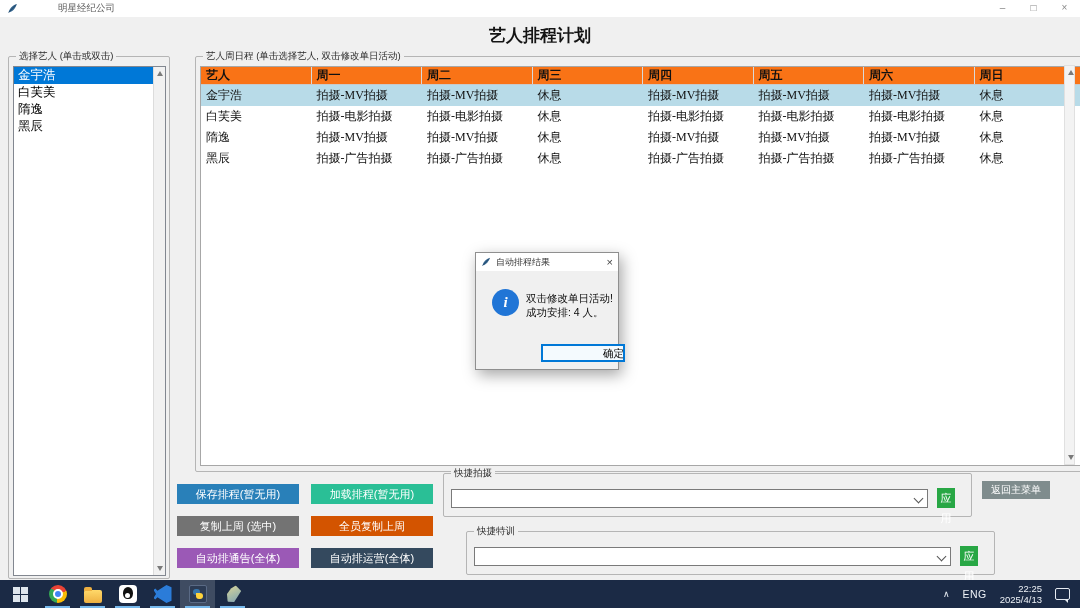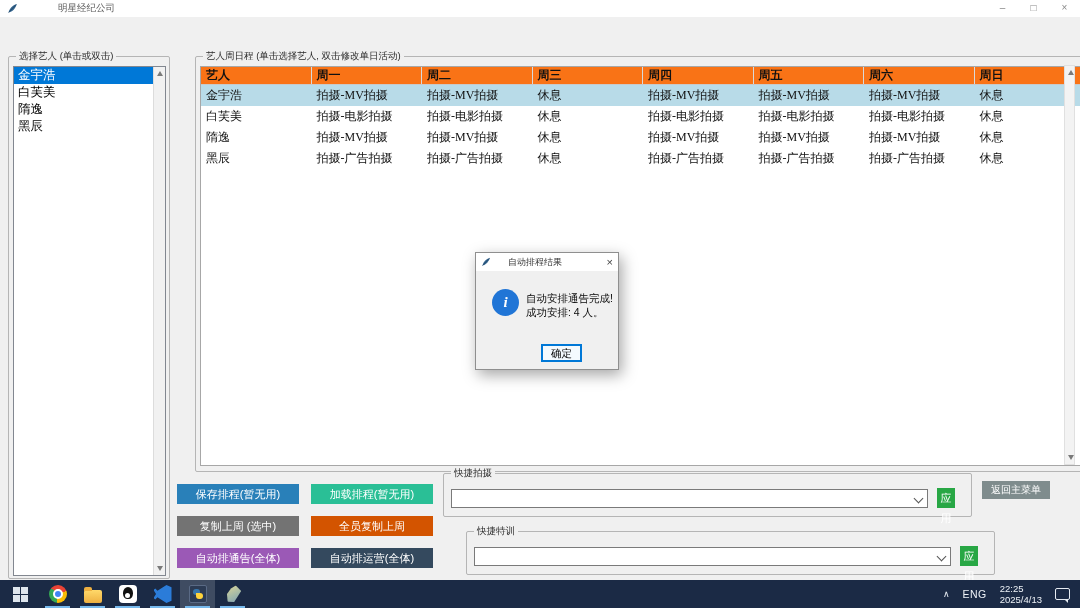--- a/index.html
+++ b/index.html
@@ -61,29 +61,29 @@
   .apply-btn{position:absolute;left:493px;top:14px;width:18px;height:20px;background:var(--apply-green);
              color:#fff;font-size:11px;text-align:center;line-height:20px;}
   #back-button{position:absolute;left:982px;top:481px;width:68px;height:18px;background:var(--back-gray);
                color:#fff;font-size:10px;text-align:center;line-height:18px;}
   
   #dialog{position:absolute;left:475px;top:252px;width:142px;height:116px;background:#f0f0f0;
           border:1px solid #8f8f8f;box-shadow:3px 5px 14px rgba(0,0,0,.35);}
   .dlg-titlebar{position:absolute;left:0;top:0;width:100%;height:18px;background:#fff;
                 display:flex;align-items:center;}
   .dlg-titlebar .app-icon{width:10px;height:10px;margin:0 5px 0 5px;}
-  .dlg-title{font-size:9px;color:#333;margin-left:12px;}
+  .dlg-title{font-size:9px;color:#333;}
   .dlg-close{position:absolute;right:5px;top:1px;font-size:11px;color:#444;line-height:16px;}
   .info-circle{position:absolute;left:16px;top:36px;width:27px;height:27px;border-radius:50%;
                background:var(--info-blue);color:#fff;text-align:center;line-height:27px;
                font-family:"Liberation Serif",serif;font-style:italic;font-weight:bold;font-size:15px;}
   .dlg-msg{position:absolute;left:50px;top:38px;font-size:10.5px;line-height:14px;color:#0a0a0a;}
-  .ok-btn{position:absolute;left:65px;top:91px;width:41px;height:18px;background:#f4fafe;
+  .ok-btn{position:absolute;left:65px;top:91px;width:84px;height:18px;background:#f4fafe;
           border:1px solid var(--selection-blue);box-shadow:inset 0 0 0 1px var(--selection-blue);
-          box-sizing:border-box;font-size:10.5px;text-align:center;line-height:16px;color:#000;}
+          box-sizing:border-box;font-size:10.5px;text-align:right;line-height:16px;color:#000;}
   
   #taskbar{position:absolute;left:0;top:580px;width:1080px;height:28px;background:var(--taskbar-bg);
            display:flex;align-items:stretch;}
   .start-btn{width:40px;display:flex;align-items:center;justify-content:center;}
   .win-logo{display:grid;grid-template-columns:7px 7px;grid-template-rows:7px 7px;gap:1px;}
   .win-logo div{background:#dfe6ee;}
   #taskbar-apps{display:flex;}
   .tb-slot{position:relative;width:35px;display:flex;align-items:center;justify-content:center;}
   .tb-slot.active{background:rgba(255,255,255,.16);}
   .underline{position:absolute;bottom:0;left:5px;right:5px;height:2px;background:#76b9ed;}
@@ -106,21 +106,21 @@
   .python-icon{background:#2c3b54;border:1px solid #5a6a85;box-sizing:border-box;border-radius:2px;}
   .python-icon::before{content:"";position:absolute;left:3px;top:3px;width:7px;height:6px;
      border-radius:3px 3px 0 3px;background:#3776ab;}
   .python-icon::after{content:"";position:absolute;right:3px;bottom:3px;width:7px;height:6px;
      border-radius:0 3px 3px 3px;background:#ffd43b;}
   .feather-app-icon{background:linear-gradient(135deg,#e9dc95,#9fb7a9 60%,#7b9ab4);
      clip-path:polygon(50% 0,88% 20%,70% 90%,35% 100%,18% 60%,30% 25%);transform:rotate(18deg);}
   #tray{margin-left:auto;display:flex;align-items:center;gap:13px;padding-right:10px;color:#eef2f7;}
   .tray-chevron{font-size:9px;color:#e6ebf2;}
   .tray-lang{font-size:10.5px;letter-spacing:.5px;}
-  .tray-clock{font-size:9.5px;line-height:11px;text-align:left;}
+  .tray-clock{font-size:9.5px;line-height:11px;text-align:right;}
   .bubble-icon{position:relative;width:13px;height:10px;border:1.4px solid #e6ebf2;border-radius:2px;}
   .bubble-icon::after{content:"";position:absolute;right:1px;bottom:-4px;width:0;height:0;
      border-top:4px solid #e6ebf2;border-left:4px solid transparent;}
 </style>
 </head>
 <body>
 
 <div id="screen">
 
   <div class="titlebar">
@@ -129,20 +129,21 @@
       <path d="M2 12 L11.5 2.2" stroke="#1d4468" stroke-width="0.9"></path>
     </svg>
     <span class="wtitle">明星经纪公司</span>
     <div class="win-controls">
       <div class="win-btn">–</div>
       <div class="win-btn">□</div>
       <div class="win-btn">×</div>
     </div>
   </div>
 
+  <div class="page-title">艺人排程计划</div>
 
   <div class="lframe" id="artist-frame">
     <span class="frame-label">选择艺人 (单击或双击)</span>
     <div class="listbox">
       <div class="vscroll">
         <div class="sb-arrow sb-up"></div>
         <div class="sb-arrow sb-down"></div>
       </div>
     <div class="lb-item selected">金宇浩</div>
         <div class="lb-item">白芙美</div>
@@ -246,21 +247,21 @@
     <div class="dlg-titlebar">
       <svg class="app-icon" viewBox="0 0 14 14">
         <path d="M2 12 C3 7 7 3 12.5 1.2 C11 6.5 7 10.7 3.4 11.7 Z" fill="#33638c"></path>
         <path d="M2 12 L11.5 2.2" stroke="#1d4468" stroke-width="0.9"></path>
       </svg>
       <span class="dlg-title">自动排程结果</span>
       <span class="dlg-close">×</span>
     </div>
     <div class="info-circle">i</div>
     <div class="dlg-msg">
-      <div>自动安排通告完成!</div>
+      <div>双击修改单日活动!</div>
       <div>成功安排: 4 人。</div>
     </div>
     <div class="ok-btn">确定</div>
   </div>
 
   <div id="taskbar">
     <div class="start-btn">
       <div class="win-logo">
         <div></div>
           <div></div>

